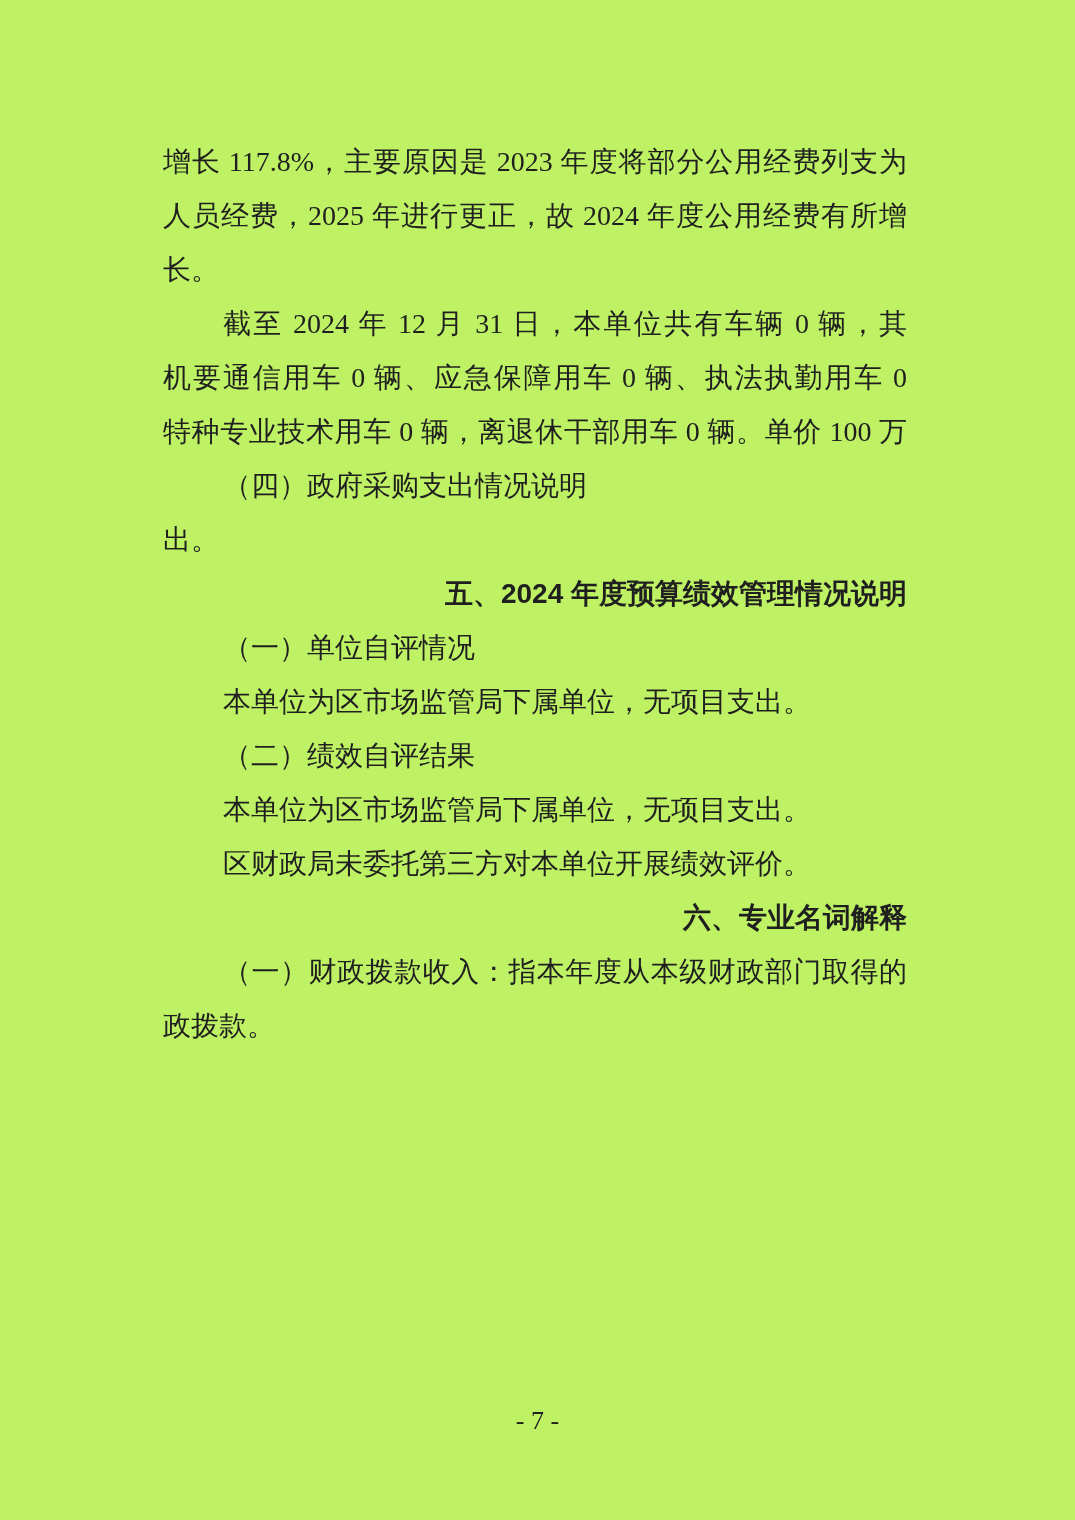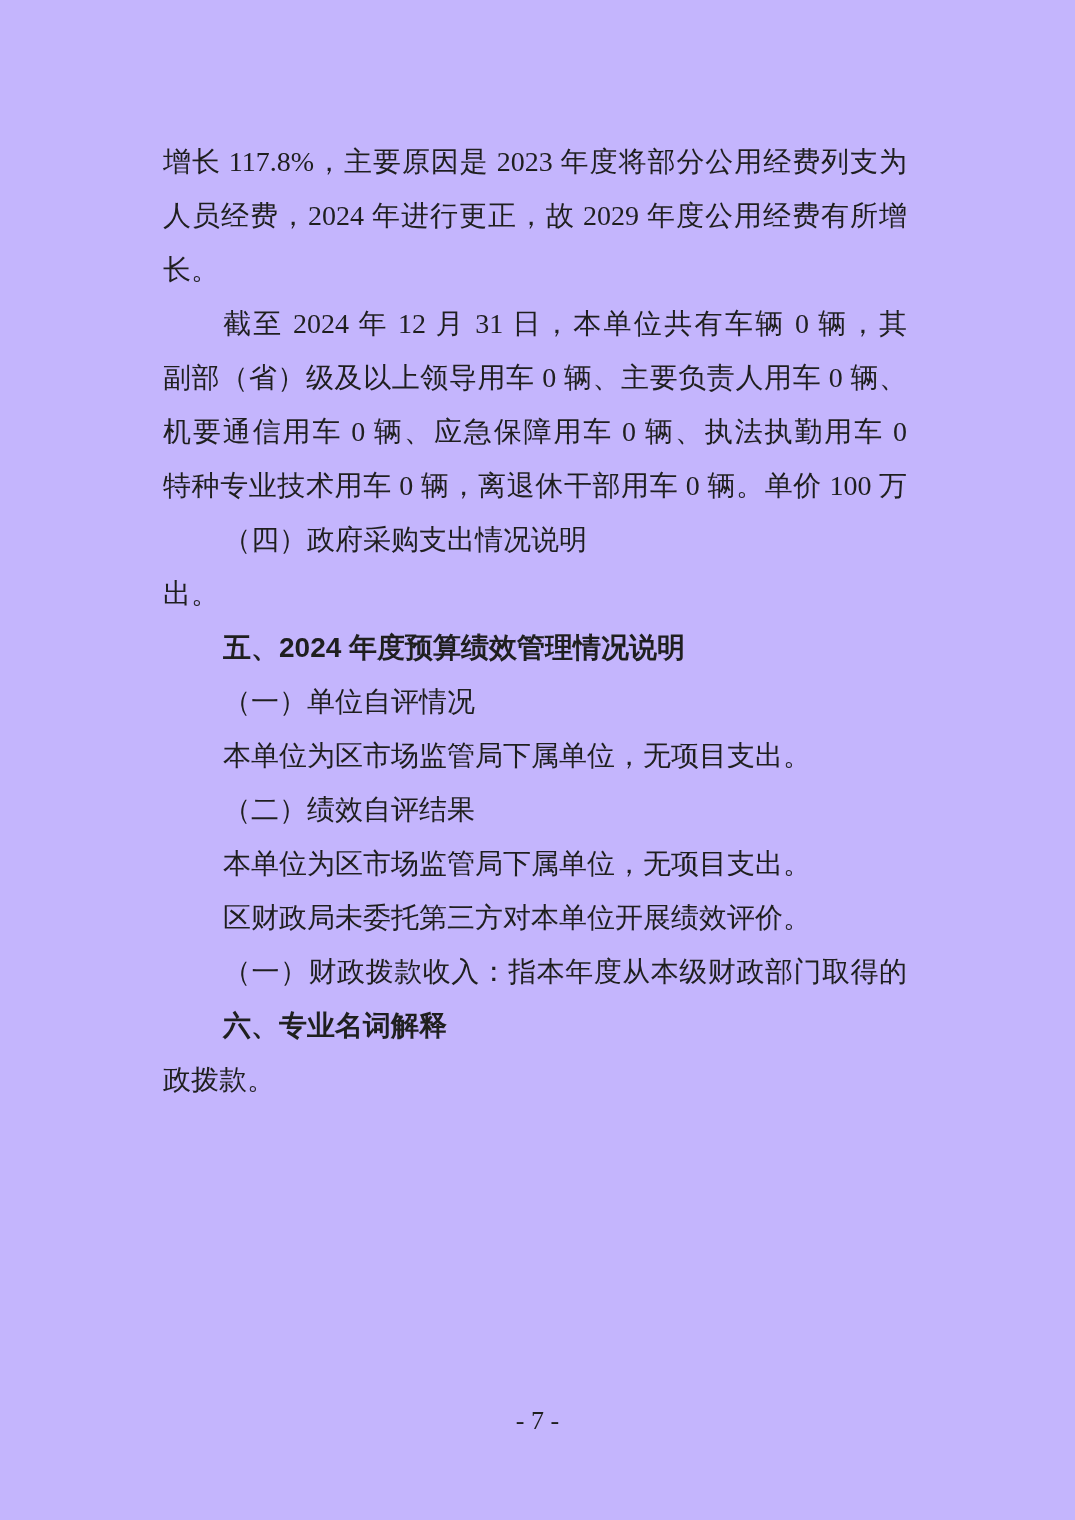--- a/index.html
+++ b/index.html
@@ -2,21 +2,21 @@
 <html><head>
 <meta charset="utf-8">
 <style>
   html, body { margin: 0; padding: 0; }
   body { background: #ffffff; }
 
   .page {
     position: relative;
     width: 1075px;
     height: 1520px;
-    background: #c4b5fd;
+    background: #bef264;
     color: #1f1f1f;
     font-family: "Liberation Serif", "DejaVu Serif", serif;
     overflow: hidden;
   }
 
   .text-block {
     position: absolute;
     left: 163px;
     top: 135px;
     width: 744px;
@@ -33,51 +33,51 @@
   .line.indent { text-indent: 60px; }
 
   .line.fill {
     text-align: justify;
     text-align-last: justify;
   }
 
   .line.heading {
     font-family: "Liberation Sans", "DejaVu Sans", sans-serif;
     font-weight: 700;
+    text-align: right;
   }
 
   .page-number {
     position: absolute;
     top: 1406px;
     left: 0;
     width: 100%;
     text-align: center;
     font-size: 26px;
     line-height: 30px;
     color: #1f1f1f;
   }
 </style>
 </head>
 <body>
 
 <div class="page">
   <div class="text-block" id="text-block">
       <div class="line fill">增长 117.8%，主要原因是 2023 年度将部分公用经费列支为</div>
-      <div class="line fill">人员经费，2024 年进行更正，故 2029 年度公用经费有所增</div>
+      <div class="line fill">人员经费，2025 年进行更正，故 2024 年度公用经费有所增</div>
       <div class="line">长。</div>
       <div class="line indent fill">截至 2024 年 12 月 31 日，本单位共有车辆 0 辆，其中，</div>
-      <div class="line fill">副部（省）级及以上领导用车 0 辆、主要负责人用车 0 辆、</div>
       <div class="line fill">机要通信用车 0 辆、应急保障用车 0 辆、执法执勤用车 0 辆，</div>
       <div class="line fill">特种专业技术用车 0 辆，离退休干部用车 0 辆。单价 100 万</div>
       <div class="line indent">（四）政府采购支出情况说明</div>
       <div class="line">出。</div>
       <div class="line indent heading">五、2024 年度预算绩效管理情况说明</div>
       <div class="line indent">（一）单位自评情况</div>
       <div class="line indent">本单位为区市场监管局下属单位，无项目支出。</div>
       <div class="line indent">（二）绩效自评结果</div>
       <div class="line indent">本单位为区市场监管局下属单位，无项目支出。</div>
       <div class="line indent">区财政局未委托第三方对本单位开展绩效评价。</div>
+      <div class="line indent heading">六、专业名词解释</div>
       <div class="line indent fill">（一）财政拨款收入：指本年度从本级财政部门取得的</div>
-      <div class="line indent heading">六、专业名词解释</div>
       <div class="line">政拨款。</div>
     </div>
   <div class="page-number">- 7 -</div>
 </div>
 
 </body></html>

